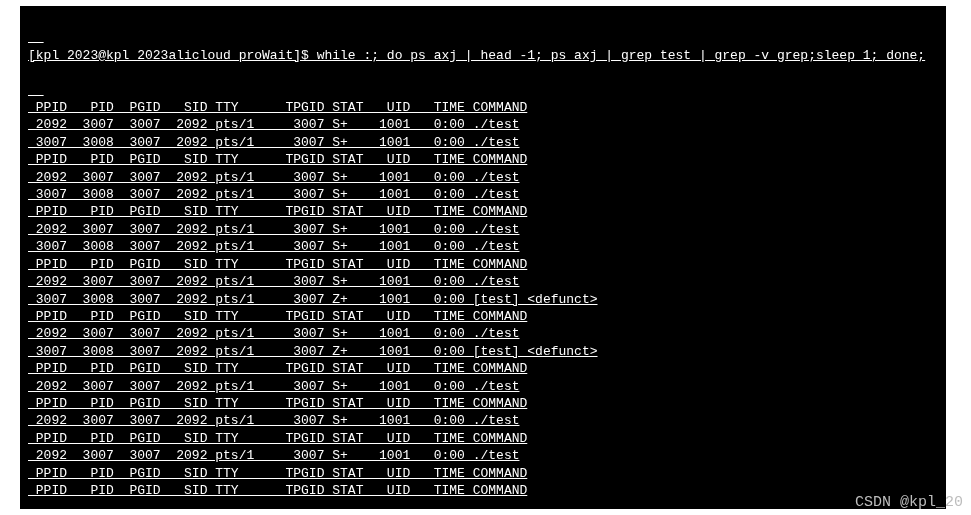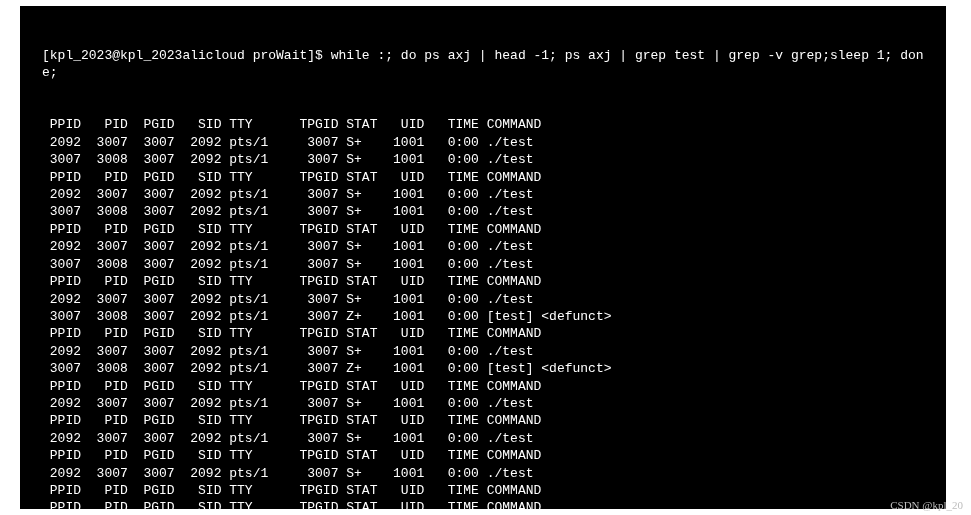--- a/index.html
+++ b/index.html
@@ -7,38 +7,39 @@
       background: #fff;
       font-family: "Consolas", "Courier New", monospace;
       font-size: 13px;
       width: 971px;
       height: 515px;
       position: relative;
     }
     .terminal {
       background: #000;
       color: #fff;
-      padding: 6px 22px;
+      padding: 6px 8px;
       width: 926px;
       height: 503px;
       margin-left: 20px;
       margin-top: 6px;
       line-height: 17.4px;
       white-space: pre;
       overflow: hidden;
+      text-decoration: underline;
     }
     .prompt-line { white-space: pre-wrap; word-break: break-all; }
     .row { display: block; }
     .watermark {
       position: absolute;
       right: 8px;
       bottom: 4px;
       color: #bdbdbd;
-      font-family: Liberation Serif, serif;
-      font-size: 11px;
+      font-family: Liberation Mono, monospace;
+      font-size: 15px;
     }
   </style>
 </head>
 <body>
 
 <div class="terminal">
   <div class="prompt-line">[kpl_2023@kpl_2023alicloud proWait]$ while :; do ps axj | head -1; ps axj | grep test | grep -v grep;sleep 1; done;</div>
   <div id="output"><span class="row"> PPID   PID  PGID   SID TTY      TPGID STAT   UID   TIME COMMAND</span><span class="row"> 2092  3007  3007  2092 pts/1     3007 S+    1001   0:00 ./test</span><span class="row"> 3007  3008  3007  2092 pts/1     3007 S+    1001   0:00 ./test</span><span class="row"> PPID   PID  PGID   SID TTY      TPGID STAT   UID   TIME COMMAND</span><span class="row"> 2092  3007  3007  2092 pts/1     3007 S+    1001   0:00 ./test</span><span class="row"> 3007  3008  3007  2092 pts/1     3007 S+    1001   0:00 ./test</span><span class="row"> PPID   PID  PGID   SID TTY      TPGID STAT   UID   TIME COMMAND</span><span class="row"> 2092  3007  3007  2092 pts/1     3007 S+    1001   0:00 ./test</span><span class="row"> 3007  3008  3007  2092 pts/1     3007 S+    1001   0:00 ./test</span><span class="row"> PPID   PID  PGID   SID TTY      TPGID STAT   UID   TIME COMMAND</span><span class="row"> 2092  3007  3007  2092 pts/1     3007 S+    1001   0:00 ./test</span><span class="row"> 3007  3008  3007  2092 pts/1     3007 Z+    1001   0:00 [test] &lt;defunct&gt;</span><span class="row"> PPID   PID  PGID   SID TTY      TPGID STAT   UID   TIME COMMAND</span><span class="row"> 2092  3007  3007  2092 pts/1     3007 S+    1001   0:00 ./test</span><span class="row"> 3007  3008  3007  2092 pts/1     3007 Z+    1001   0:00 [test] &lt;defunct&gt;</span><span class="row"> PPID   PID  PGID   SID TTY      TPGID STAT   UID   TIME COMMAND</span><span class="row"> 2092  3007  3007  2092 pts/1     3007 S+    1001   0:00 ./test</span><span class="row"> PPID   PID  PGID   SID TTY      TPGID STAT   UID   TIME COMMAND</span><span class="row"> 2092  3007  3007  2092 pts/1     3007 S+    1001   0:00 ./test</span><span class="row"> PPID   PID  PGID   SID TTY      TPGID STAT   UID   TIME COMMAND</span><span class="row"> 2092  3007  3007  2092 pts/1     3007 S+    1001   0:00 ./test</span><span class="row"> PPID   PID  PGID   SID TTY      TPGID STAT   UID   TIME COMMAND</span><span class="row"> PPID   PID  PGID   SID TTY      TPGID STAT   UID   TIME COMMAND</span></div>
 </div>
 <div class="watermark">CSDN @kpl_20</div>

